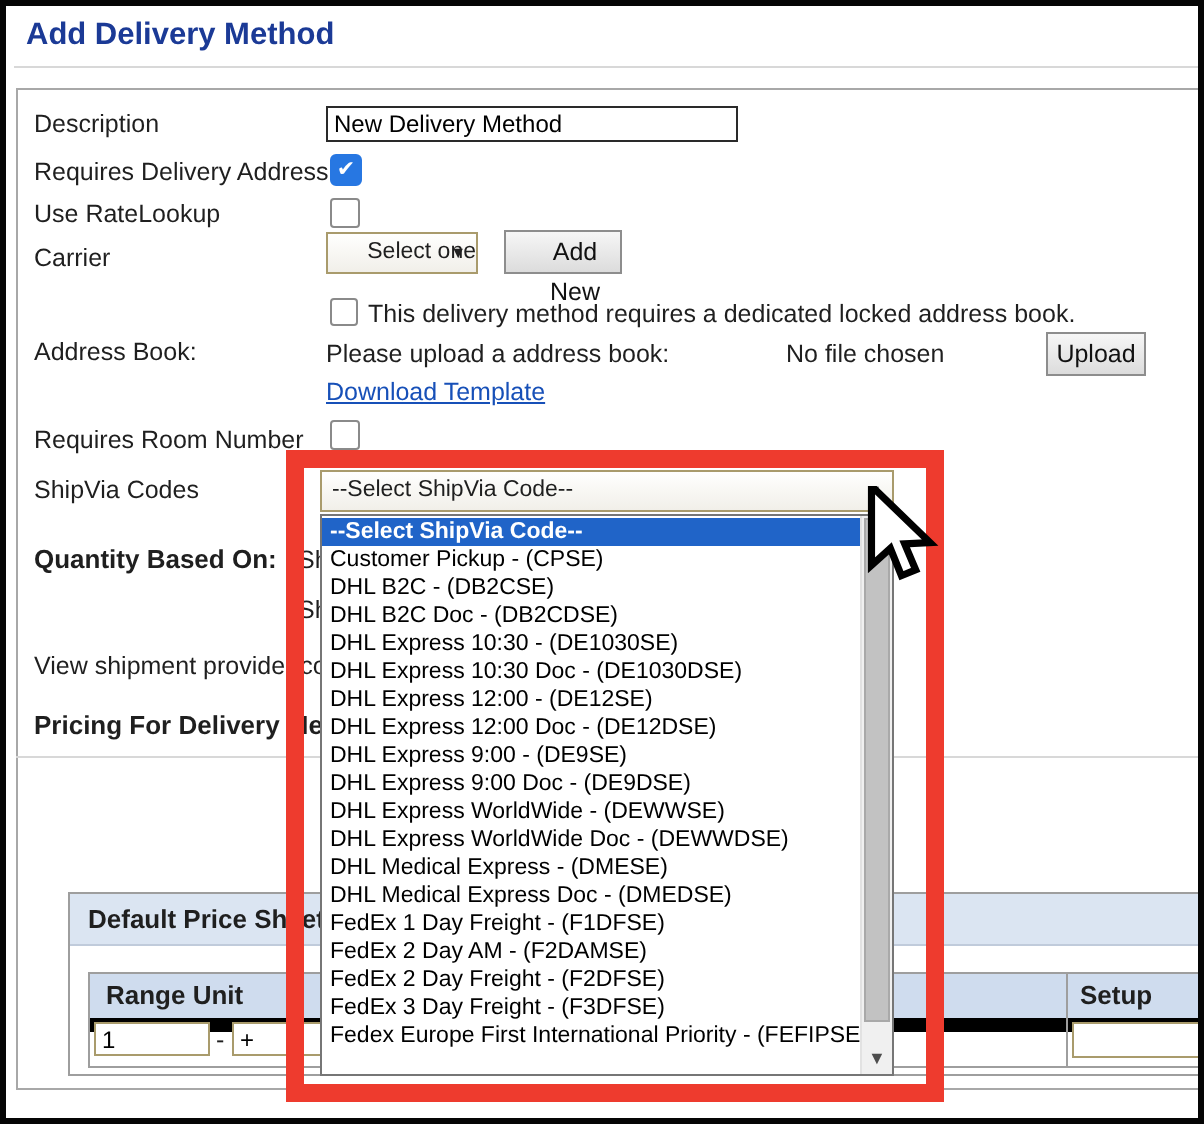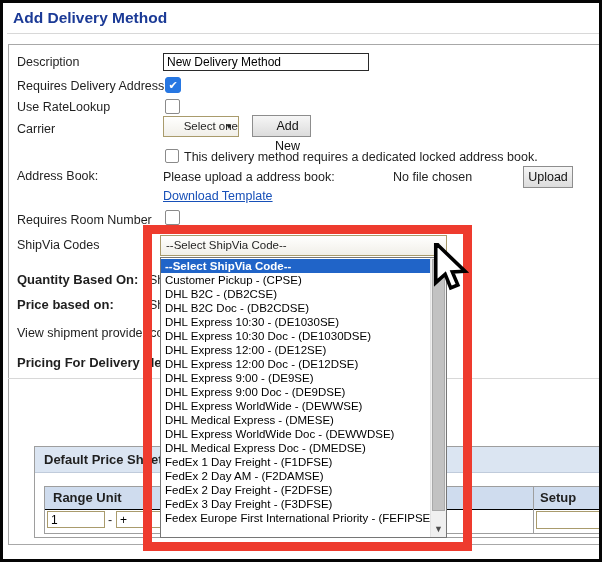--- a/index.html
+++ b/index.html
@@ -53,21 +53,21 @@
     white-space:nowrap; overflow:hidden; color:#000;
   }
   .opt.selhl{background:#2064c8; color:#fff; font-weight:bold;}
   .sbar{position:absolute; right:0; top:0; bottom:0; width:15px; background:#f0f0f0; border-left:1px solid #e2e2e2;}
   .sthumb{position:absolute; left:1px; right:1px; top:1px; height:250px; background:#c2c2c2; border:1px solid #a9a9a9;}
   .sarrow{position:absolute; left:0; right:0; bottom:3px; text-align:center; font-size:9px; color:#4d4d4d;}
   .redrect{box-sizing:border-box; border:9px solid #ee3b2e; background:transparent; z-index:4;}
   .psheet{box-sizing:border-box; border:1px solid #9e9e9e; background:#fff;}
   .pshead{position:absolute; left:0; top:0; right:0; height:25px; background:#dbe5f2; border-bottom:1px solid #c0cbdb; line-height:25px; padding-left:9px; font-weight:bold; font-size:13px;}
   .ptable{box-sizing:border-box; border:1px solid #9e9e9e; background:#fff;}
-  .pthead{position:absolute; left:0; top:0; right:0; height:22px; background:#cfdcee; border-bottom:1px solid #000000; font-weight:bold; font-size:13px; line-height:22px;}
+  .pthead{position:absolute; left:0; top:0; right:0; height:22px; background:#cfdcee; border-bottom:7px solid #000000; font-weight:bold; font-size:13px; line-height:22px;}
   .coldiv{position:absolute; top:0; bottom:0; width:1px; background:#9e9e9e;}
   .cursor{z-index:6;}
 </style>
 </head>
 <body>
 
 <div class="screen">
 
   <div class="abs title" style="left:10px; top:6px;">Add Delivery Method</div>
   <div class="abs hr" style="left:4px; right:0; top:30px;"></div>
@@ -98,21 +98,20 @@
   <div class="abs btn" style="left:520px; top:163px; width:50px; height:22px;">Upload</div>
   <div class="abs lbl" style="left:14px; top:210px;">Requires Room Number</div>
 
   <div class="abs lbl link" style="left:160px; top:186px;">Download Template</div>
   <div class="abs cb" style="left:162px; top:207px;"></div>
 
   <div class="abs lbl" style="left:14px; top:235px;">ShipVia Codes</div>
 
   <div class="abs lbl b" style="left:14px; top:269px; font-size:13px;">Quantity Based On:</div>
   <div class="abs lbl" style="left:146px; top:270px;">Ship</div>
-  <div class="abs lbl b" style="left:14px; top:294px; font-size:13px;">Price based on:</div>
   <div class="abs lbl" style="left:146px; top:295px;">Ship</div>
   <div class="abs lbl" style="left:14px; top:323px;">View shipment provider confi</div>
   <div class="abs lbl b" style="left:14px; top:352px; font-size:13px;">Pricing For Delivery Method</div>
   <div class="abs hr" style="left:5px; right:0; top:375px;"></div>
 
   <div class="abs psheet" style="left:31px; top:443px; width:566px; height:92px;">
     <div class="pshead">Default Price Sheet</div>
   </div>
   <div class="abs ptable" style="left:41px; top:483px; width:560px; height:48px;">
     <div class="pthead">
@@ -138,22 +137,22 @@
         <div class="opt">Customer Pickup - (CPSE)</div>
         <div class="opt">DHL B2C - (DB2CSE)</div>
         <div class="opt">DHL B2C Doc - (DB2CDSE)</div>
         <div class="opt">DHL Express 10:30 - (DE1030SE)</div>
         <div class="opt">DHL Express 10:30 Doc - (DE1030DSE)</div>
         <div class="opt">DHL Express 12:00 - (DE12SE)</div>
         <div class="opt">DHL Express 12:00 Doc - (DE12DSE)</div>
         <div class="opt">DHL Express 9:00 - (DE9SE)</div>
         <div class="opt">DHL Express 9:00 Doc - (DE9DSE)</div>
         <div class="opt">DHL Express WorldWide - (DEWWSE)</div>
+        <div class="opt">DHL Express WorldWide Doc - (DEWWDSE)</div>
         <div class="opt">DHL Medical Express - (DMESE)</div>
-        <div class="opt">DHL Express WorldWide Doc - (DEWWDSE)</div>
         <div class="opt">DHL Medical Express Doc - (DMEDSE)</div>
         <div class="opt">FedEx 1 Day Freight - (F1DFSE)</div>
         <div class="opt">FedEx 2 Day AM - (F2DAMSE)</div>
         <div class="opt">FedEx 2 Day Freight - (F2DFSE)</div>
         <div class="opt">FedEx 3 Day Freight - (F3DFSE)</div>
         <div class="opt">Fedex Europe First International Priority - (FEFIPSE)</div>
       </div>
     <div class="sbar">
       <div class="sthumb"></div>
       <div class="sarrow">▼</div>

